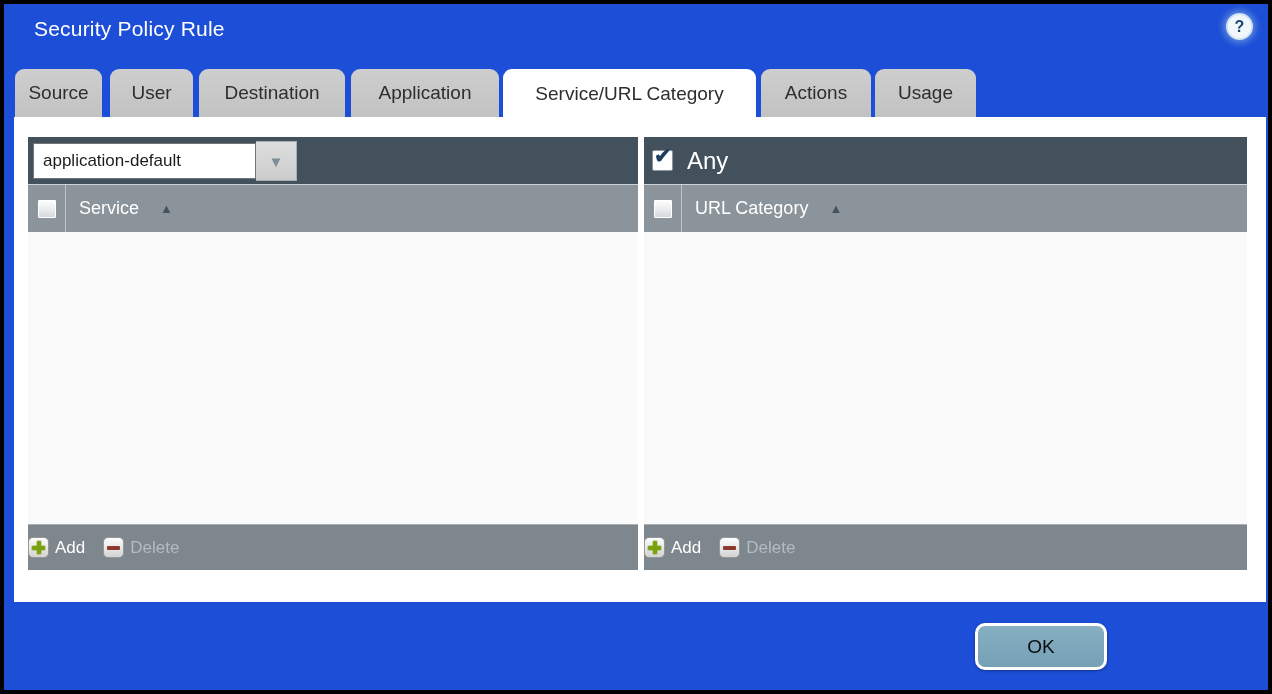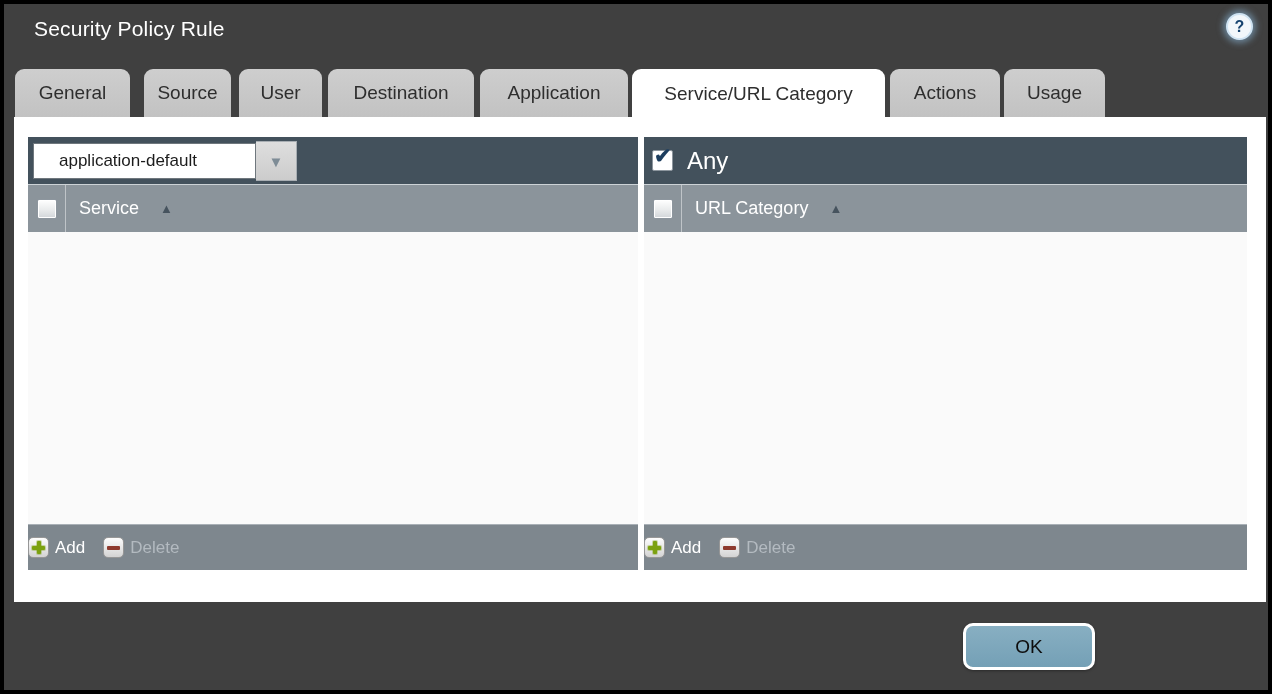--- a/index.html
+++ b/index.html
@@ -5,21 +5,21 @@
   * { margin:0; padding:0; box-sizing:border-box; }
   html,body { width:1272px; height:694px; }
   body {
     font-family:"Liberation Sans", sans-serif;
     background:#000;
     position:relative;
     overflow:hidden;
   }
   .dialog {
     position:absolute; inset:4px;
-    background:#404040;
+    background:#1d4ed8;
   }
   
   .title {
     position:absolute; left:30px; top:13px;
     color:#fff; font-size:21px; letter-spacing:0.2px;
   }
   .help-btn {
     position:absolute; left:1222px; top:9px;
     width:27px; height:27px; border-radius:50%;
     background:#f2f7fb;
@@ -87,21 +87,21 @@
     color:#fff; font-size:18px; padding-left:13px;
     display:flex; align-items:center; gap:21px;
   }
   .sort-arrow { color:#46535e; font-size:13px; line-height:13px; }
   
   .dropdown { position:absolute; left:5px; top:4px; display:flex; align-items:flex-start; }
   .dropdown-input {
     margin-top:2px; width:223px; height:36px;
     background:#fff; border:1px solid #6f7競a; border:1px solid #6f777d;
     font-size:17px; color:#1c1c1c;
-    display:flex; align-items:center; padding-left:25px;
+    display:flex; align-items:center; padding-left:9px;
     cursor:text; white-space:nowrap; overflow:hidden;
   }
   .dropdown-btn {
     width:41px; height:40px;
     background:linear-gradient(180deg,#dedede,#cccccc);
     border:1px solid #a8aeb3; border-left:none;
     display:flex; align-items:center; justify-content:center;
     cursor:pointer;
   }
   .dropdown-arrow { color:#7e8c96; font-size:15px; line-height:15px; }
@@ -129,37 +129,37 @@
   .tool-btn.disabled { cursor:default; }
   .tool-btn.disabled .tool-label { color:#b3bac0;text-align:center; }
   
   .action-btn {
     position:absolute; top:619px; height:47px;
     border:3px solid #fff; border-radius:10px;
     font-size:19px; color:#0d0d0d;
     display:flex; align-items:center; justify-content:center;
     cursor:pointer; box-shadow:0 1px 3px rgba(0,0,0,.35);
     font-family:"Liberation Sans", sans-serif;
+    margin-left:12px;
   }
   .ok-btn { left:959px; width:132px; background:linear-gradient(180deg,#88afc2,#74a0b6); }
   .cancel-btn { left:1100px; width:135px; background:linear-gradient(180deg,#d2d6da,#c2c7cc); }
 </style>
 </head>
 <body>
 
 <div class="dialog">
 
   <div class="title">Security Policy Rule</div>
 
   <div class="help-btn">
     <span>?</span>
   </div>
 
   <div class="tabs">
-    <div class="tab" style="width:115px;margin-right:14px">General</div>
     <div class="tab" style="width:87px;margin-right:8px">Source</div>
     <div class="tab" style="width:83px;margin-right:6px">User</div>
     <div class="tab" style="width:146px;margin-right:6px">Destination</div>
     <div class="tab" style="width:148px;margin-right:4px">Application</div>
     <div class="tab active" style="width:253px;margin-right:5px">Service/URL Category</div>
     <div class="tab" style="width:110px;margin-right:4px">Actions</div>
     <div class="tab" style="width:101px">Usage</div>
   </div>
 
   <div class="content">

